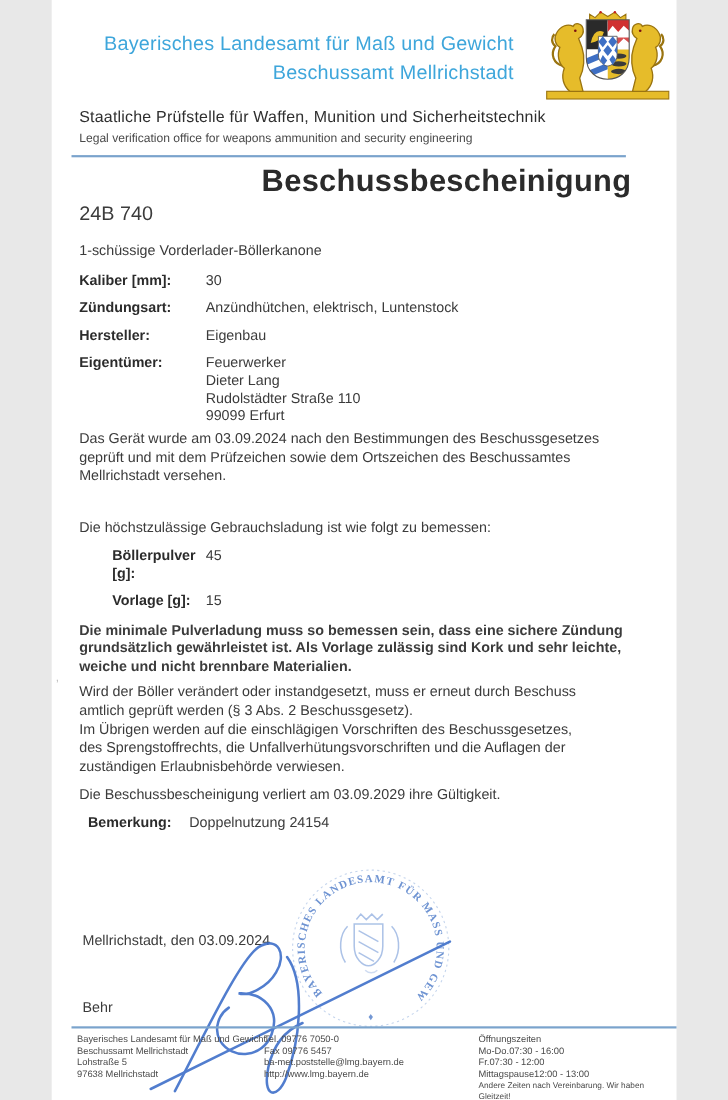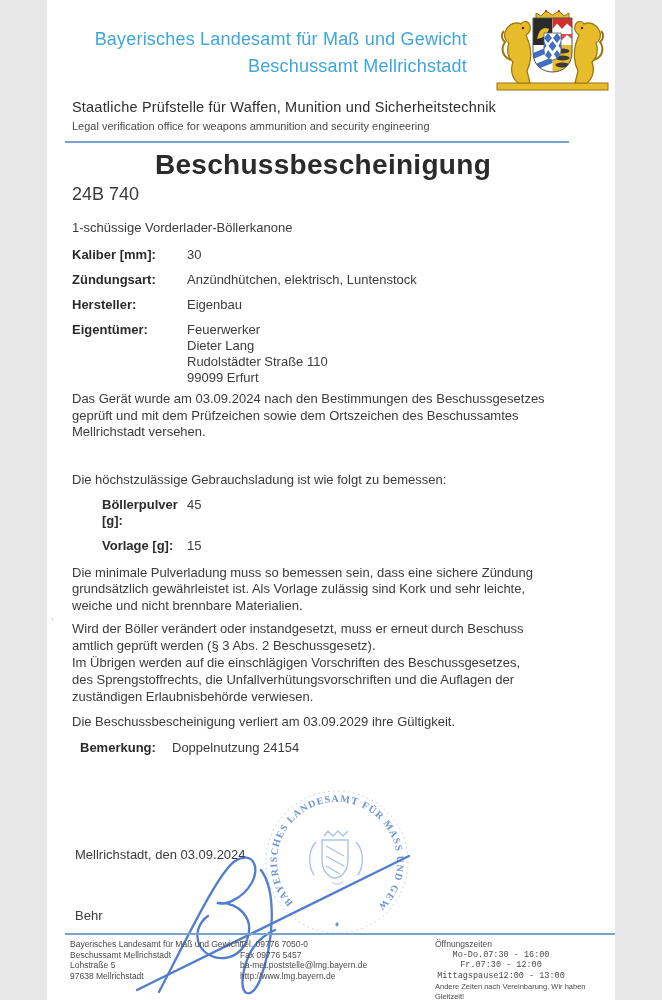--- a/index.html
+++ b/index.html
@@ -15,53 +15,53 @@
     color:#3ea6db;font-size:18px;line-height:27px;letter-spacing:.2px;
   }
   .coat{position:absolute;top:8px;right:6px;width:113px;height:88px;}
   .dept{position:absolute;top:99px;left:25px;}
   .dept-de{font-size:14.5px;color:#2f2f2f;letter-spacing:.2px;}
   .dept-en{font-size:11px;color:#4a4a4a;margin-top:5px;}
   .rule{position:absolute;left:18px;width:504px;height:2px;background:#7aa3cc;border:none;}
   .rule-top{top:141px;}
   
   .body{position:absolute;top:149px;left:25px;width:502px;}
-  .title{font-size:28px;line-height:32px;font-weight:bold;color:#2b2b2b;text-align:center;margin:0;letter-spacing:.3px;}
+  .title{font-size:28px;line-height:32px;font-weight:bold;color:#2b2b2b;text-align:right;margin:0;letter-spacing:.3px;}
   .cert-no{font-size:18px;line-height:20px;color:#3b3b3b;text-align:left;margin-top:3px;}
   .device{font-size:13px;line-height:16px;margin-top:16px;}
   .details{margin-top:11px;}
   .kv{display:flex;line-height:16px;font-size:13px;margin-bottom:9px;}
   .kv .k{flex:0 0 115px;font-weight:bold;color:#2b2b2b;}
   .kv.last{margin-bottom:5px;}
   .para{font-size:13px;line-height:16.5px;margin:0;}
   .prewrap{white-space:pre-line;}
   .p-test{margin-top:0;}
   .p-intro{margin-top:31px;line-height:16px;}
   .charges{margin-top:9px;}
   .charge{display:flex;line-height:16px;font-size:13px;margin-bottom:9px;}
   .charge .k{flex:0 0 85px;font-weight:bold;color:#2b2b2b;margin-left:30px;}
-  .p-safety{margin-top:11px;}
+  .p-safety{margin-top:11px;font-weight:bold;}
   .p-legal{margin-top:6px;line-height:17px;}
   .p-valid{margin-top:9px;line-height:16px;}
   .remark{display:flex;font-size:13px;line-height:16px;margin-top:10px;}
   .remark .k{flex:0 0 92px;font-weight:bold;color:#2b2b2b;margin-left:8px;}
   
   .place-date{position:absolute;left:28px;top:847px;font-size:13px;}
   .signer{position:absolute;left:28px;top:908px;font-size:13px;}
   .stamp{position:absolute;left:205px;top:778px;width:170px;height:170px;}
   .sig-overlay{position:absolute;left:0;top:0;width:662px;height:1000px;pointer-events:none;}
   .scan-mark{position:absolute;left:4px;top:616px;color:#b9b9b9;font-size:11px;}
   
   .rule-bottom{top:933px;width:622px;}
   .footer{position:absolute;top:939px;left:0;width:662px;font-size:8.5px;line-height:10.5px;color:#4a4a4a;}
   .f-col{position:absolute;top:0;}
   .f-col1{left:23px;}
   .f-col2{left:193px;}
   .f-col3{left:388px;width:175px;}
-  .hour-row{display:flex;justify-content:center;width:132px;font-family:Liberation Mono, monospace;}
+  .hour-row{display:flex;justify-content:flex-start;width:132px;}
   .hours-note{font-size:7.5px;line-height:9.5px;margin-top:1px;}
 </style>
 </head>
 <body>
 
 <div class="page">
 
   <div class="agency">
     <div>Bayerisches Landesamt für Maß und Gewicht</div>
     <div>Beschussamt Mellrichstadt</div>

